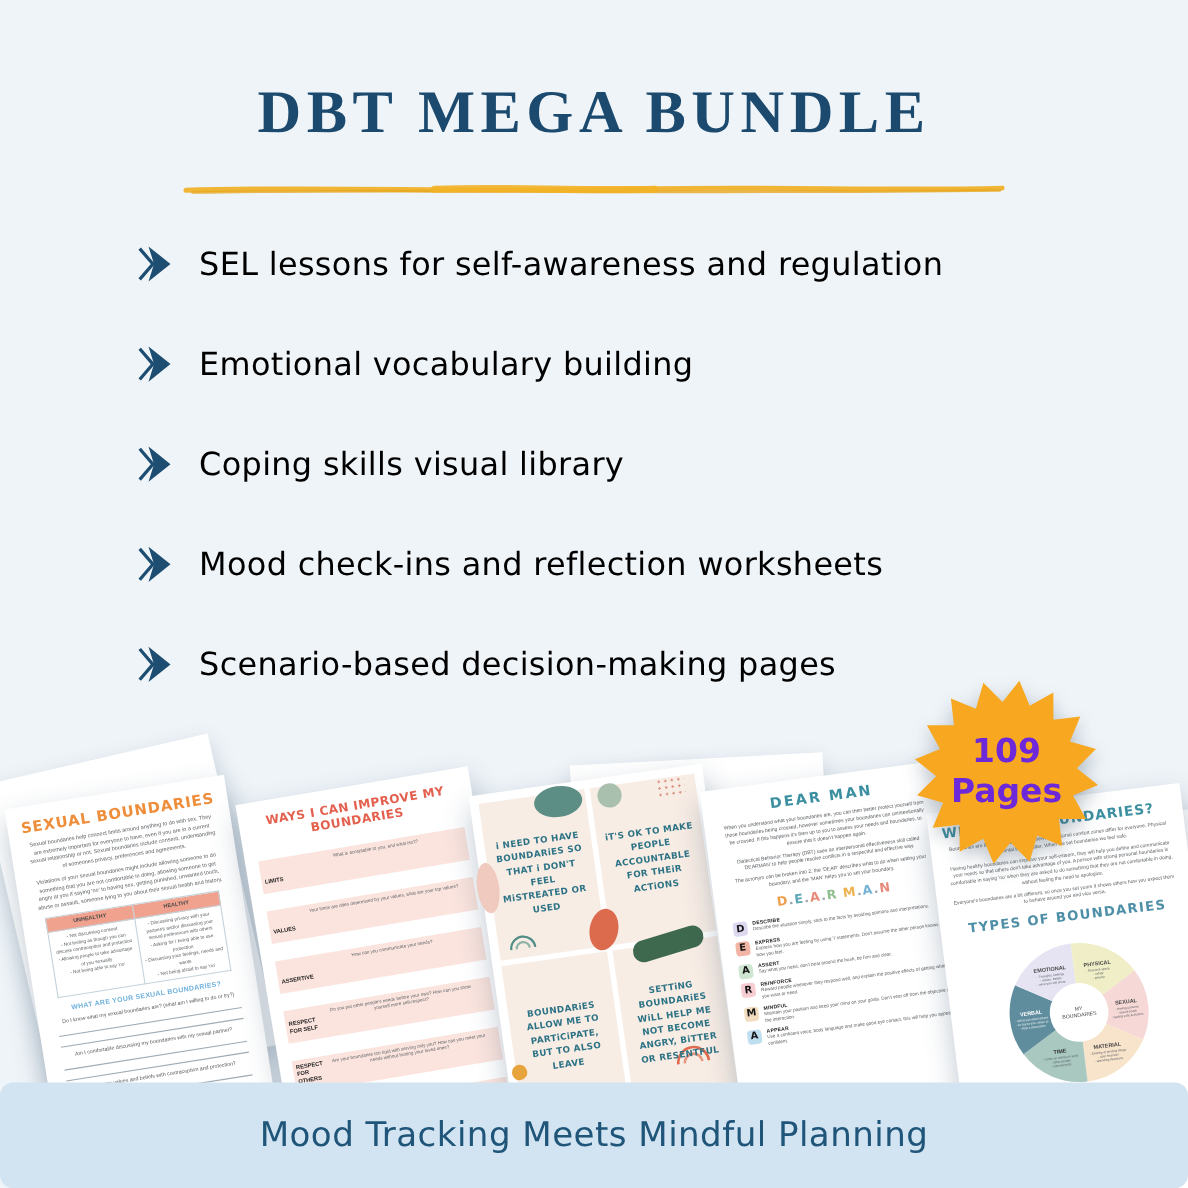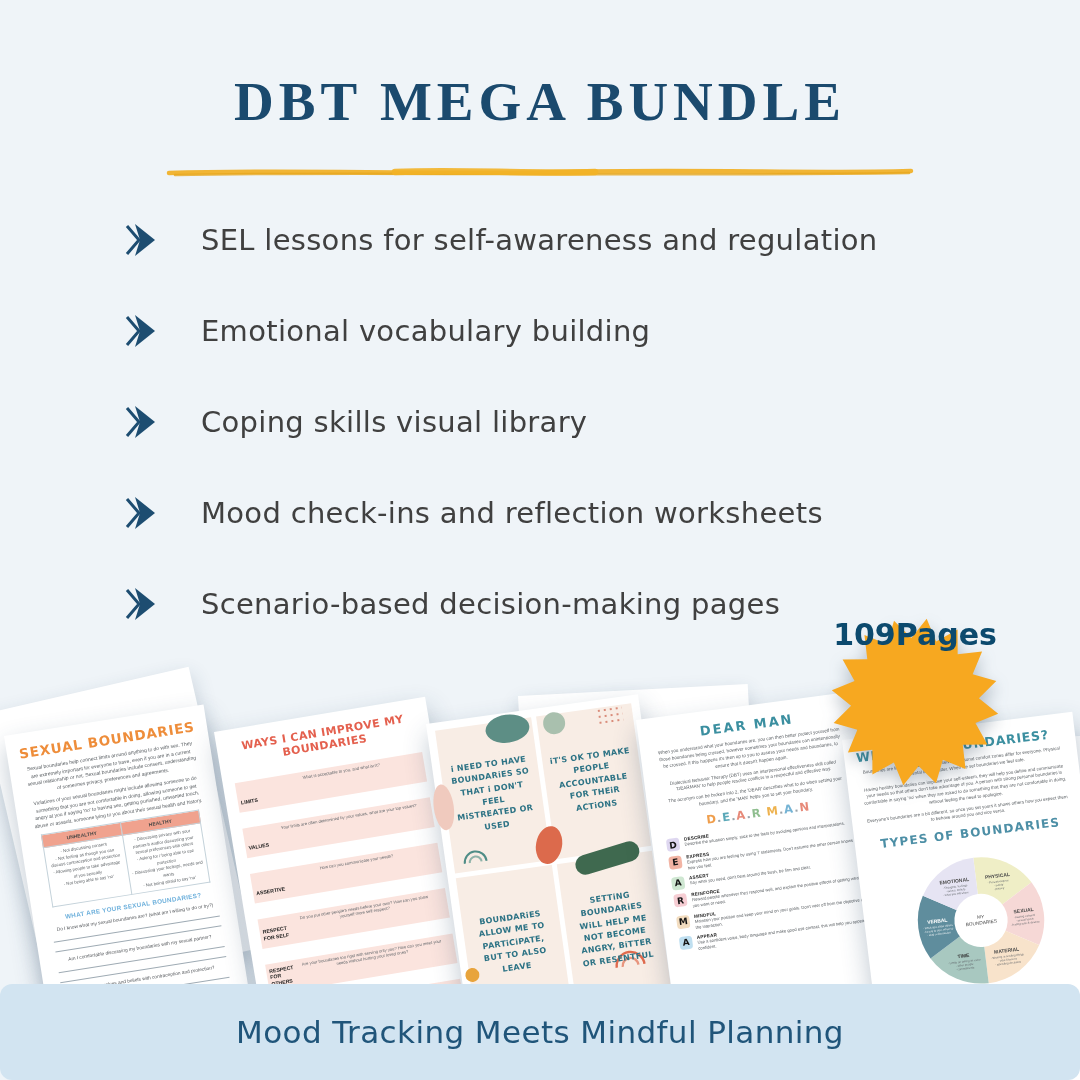--- a/index.html
+++ b/index.html
@@ -9,22 +9,22 @@
   
   .title{position:absolute;top:70px;left:0;width:100%;margin:0;text-align:center;
          font-family:"Liberation Serif",serif;font-weight:700;font-size:55px;
          letter-spacing:5px;color:#1b4a6e;}
   .brush{position:absolute;top:164px;left:50%;transform:translateX(-50%);}
 
   
   .features{position:absolute;left:124px;top:222px;}
   .feature{display:flex;align-items:center;height:36px;margin-bottom:55px;}
   .feature .ic{width:36px;height:34px;color:#1d4d71;flex:none;}
-  .feature .tx{margin-left:41px;font-family:"DejaVu Sans",sans-serif;
-               font-size:29px;color:#404040;letter-spacing:.3px;}
+  .feature .tx{margin-left:21px;font-family:"DejaVu Sans",sans-serif;
+               font-size:29px;color:#000000;letter-spacing:.3px;}
 
   
   .pagesWrap{position:absolute;inset:0;}
   .sheet,.page{position:absolute;background:#fff;transform-origin:top left;}
   .sheet{box-shadow:0 8px 20px rgba(35,65,95,.20);}
   .page{box-shadow:0 12px 26px rgba(35,65,95,.30);}
   .b1{left:-16px;top:714px;width:210px;height:290px;transform:rotate(-13deg);z-index:1;}
   .b2{left:518px;top:696px;width:230px;height:300px;transform:rotate(-3deg);z-index:4;}
   .b3{left:906px;top:742px;width:200px;height:320px;transform:rotate(-2deg);z-index:7;}
 
@@ -78,23 +78,23 @@
   .p5 .wt{font-family:"DejaVu Sans",sans-serif;font-size:12.5px;font-weight:700;color:#3b8fa0;
           letter-spacing:.8px;margin:0 0 5px;text-align:left;}
   .p5 .para{font-size:4.5px;line-height:1.5;color:#5a5f63;text-align:center;margin:0 2px 4px;}
   .p5 .sub{font-family:"DejaVu Sans",sans-serif;font-size:12px;font-weight:700;color:#4d8fa6;
            text-align:center;letter-spacing:1.2px;margin:7px 0 2px;}
   .p5 .wheelMount{display:flex;justify-content:center;}
 
   
   .badge{position:absolute;left:830px;top:617px;width:170px;height:170px;z-index:55;}
   .badge svg{position:absolute;inset:0;filter:drop-shadow(0 7px 8px rgba(60,80,100,.35));}
-  .badge .bt{position:absolute;inset:0;display:flex;flex-direction:row;
+  .badge .bt{position:absolute;inset:0;display:flex;flex-direction:column;align-items:center;
              justify-content:center;font-family:"DejaVu Sans",sans-serif;font-weight:700;
-             color:#0c4a6e;line-height:1.2;}
+             color:#6d28d9;line-height:1.2;}
   .badge .bt span{font-size:30px;}
 
   
   .bottomBar{position:absolute;left:0;top:984px;width:100%;height:96px;background:#d2e4f1;
              display:flex;align-items:center;justify-content:center;z-index:60;border-radius:12px;}
   .bottomBar .tg{font-family:"DejaVu Sans",sans-serif;font-size:31px;color:#20557a;letter-spacing:.4px;}
 </style>
 </head>
 <body>
 

